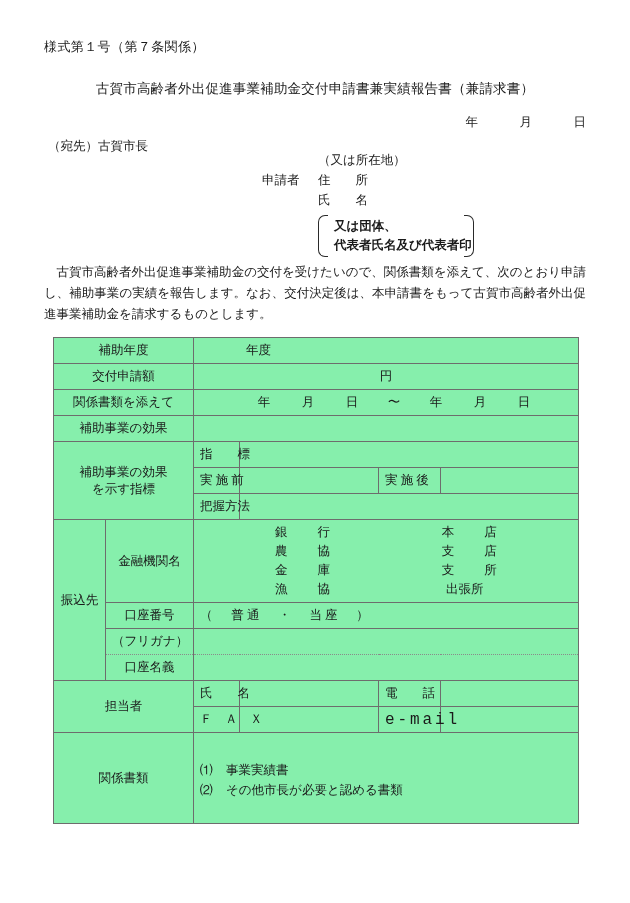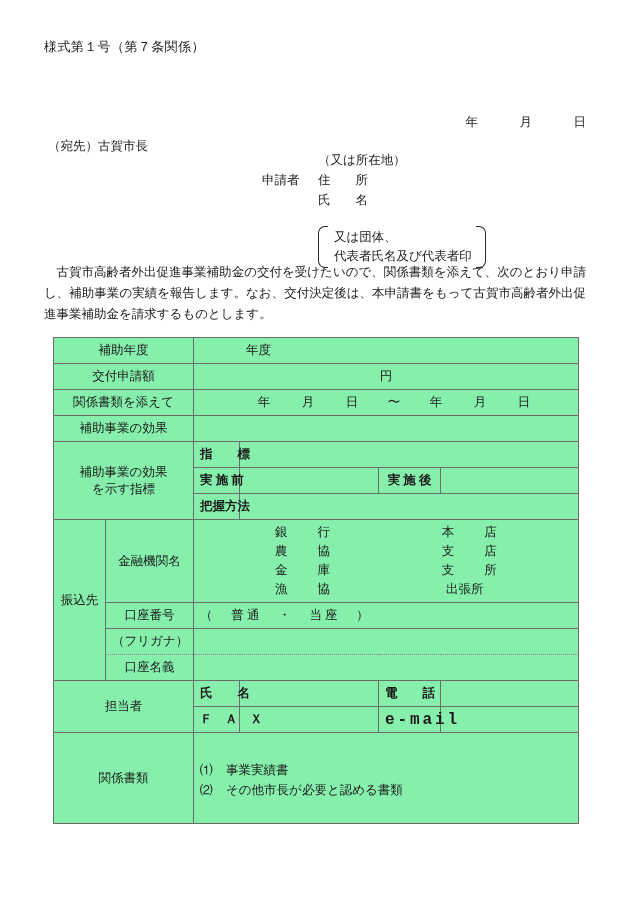--- a/index.html
+++ b/index.html
@@ -68,26 +68,27 @@
   }
   .applicant-row { white-space: nowrap; }
   .applicant-label {
     display: inline-block;
     width: 56px;
   }
   .ind { display: inline-block; width: 56px; }
 
   .bracket-box {
     position: relative;
-    margin-top: 16px;
+    margin-top: 5px;
     margin-left: 56px;
     display: inline-block;
-    padding: 2px 14px 2px 16px;
+    padding: 2px 2px 2px 16px;
     line-height: 19px;
     white-space: nowrap;
+    font-weight: bold;
   }
   .bracket-box .bk {
     position: absolute;
     top: 0;
     bottom: 0;
     width: 9px;
     border-top: 1px solid #2a2a2a;
     border-bottom: 1px solid #2a2a2a;
   }
   .bracket-box .bk.left {
@@ -127,23 +128,21 @@
     padding: 0 6px;
     height: 25px;
     vertical-align: middle;
     background: #86efac;
   }
   .lbl {
     text-align: center;
     white-space: nowrap;
   }
   .sub-lbl {
-    text-align: center;
-    white-space: nowrap;
-    font-weight: bold;
+    white-space: nowrap;
   }
   .cell-free { }
   .center { text-align: center; }
   .tall-top { vertical-align: top; padding-top: 4px; }
 
   .dotted-bottom { border-bottom: 1px dotted #8a8a8a !important; }
   .no-top { border-top: none !important; }
   .mono-mail { font-family: "Liberation Mono", "DejaVu Sans Mono", monospace; letter-spacing: 0.18em; font-size: 16px; }
 
   .period-row { white-space: nowrap; }
@@ -182,20 +181,21 @@
   .doc-list div { white-space: nowrap; }
   .doc-num { display: inline-block; width: 26px; }
 </style>
 </head>
 <body>
 
 <div class="page">
 
   <div class="form-no">様式第１号（第７条関係）</div>
 
+  <div class="doc-title">古賀市高齢者外出促進事業補助金交付申請書兼実績報告書（兼請求書）</div>
 
   <div class="date-line">
     <span class="ch">年</span><span class="ch">月</span><span class="ch last">日</span>
   </div>
 
   <div class="addressee">（宛先）古賀市長</div>
 
   <div class="applicant">
     <div class="applicant-row">
       <span class="ind"></span><span>（又は所在地）</span>

